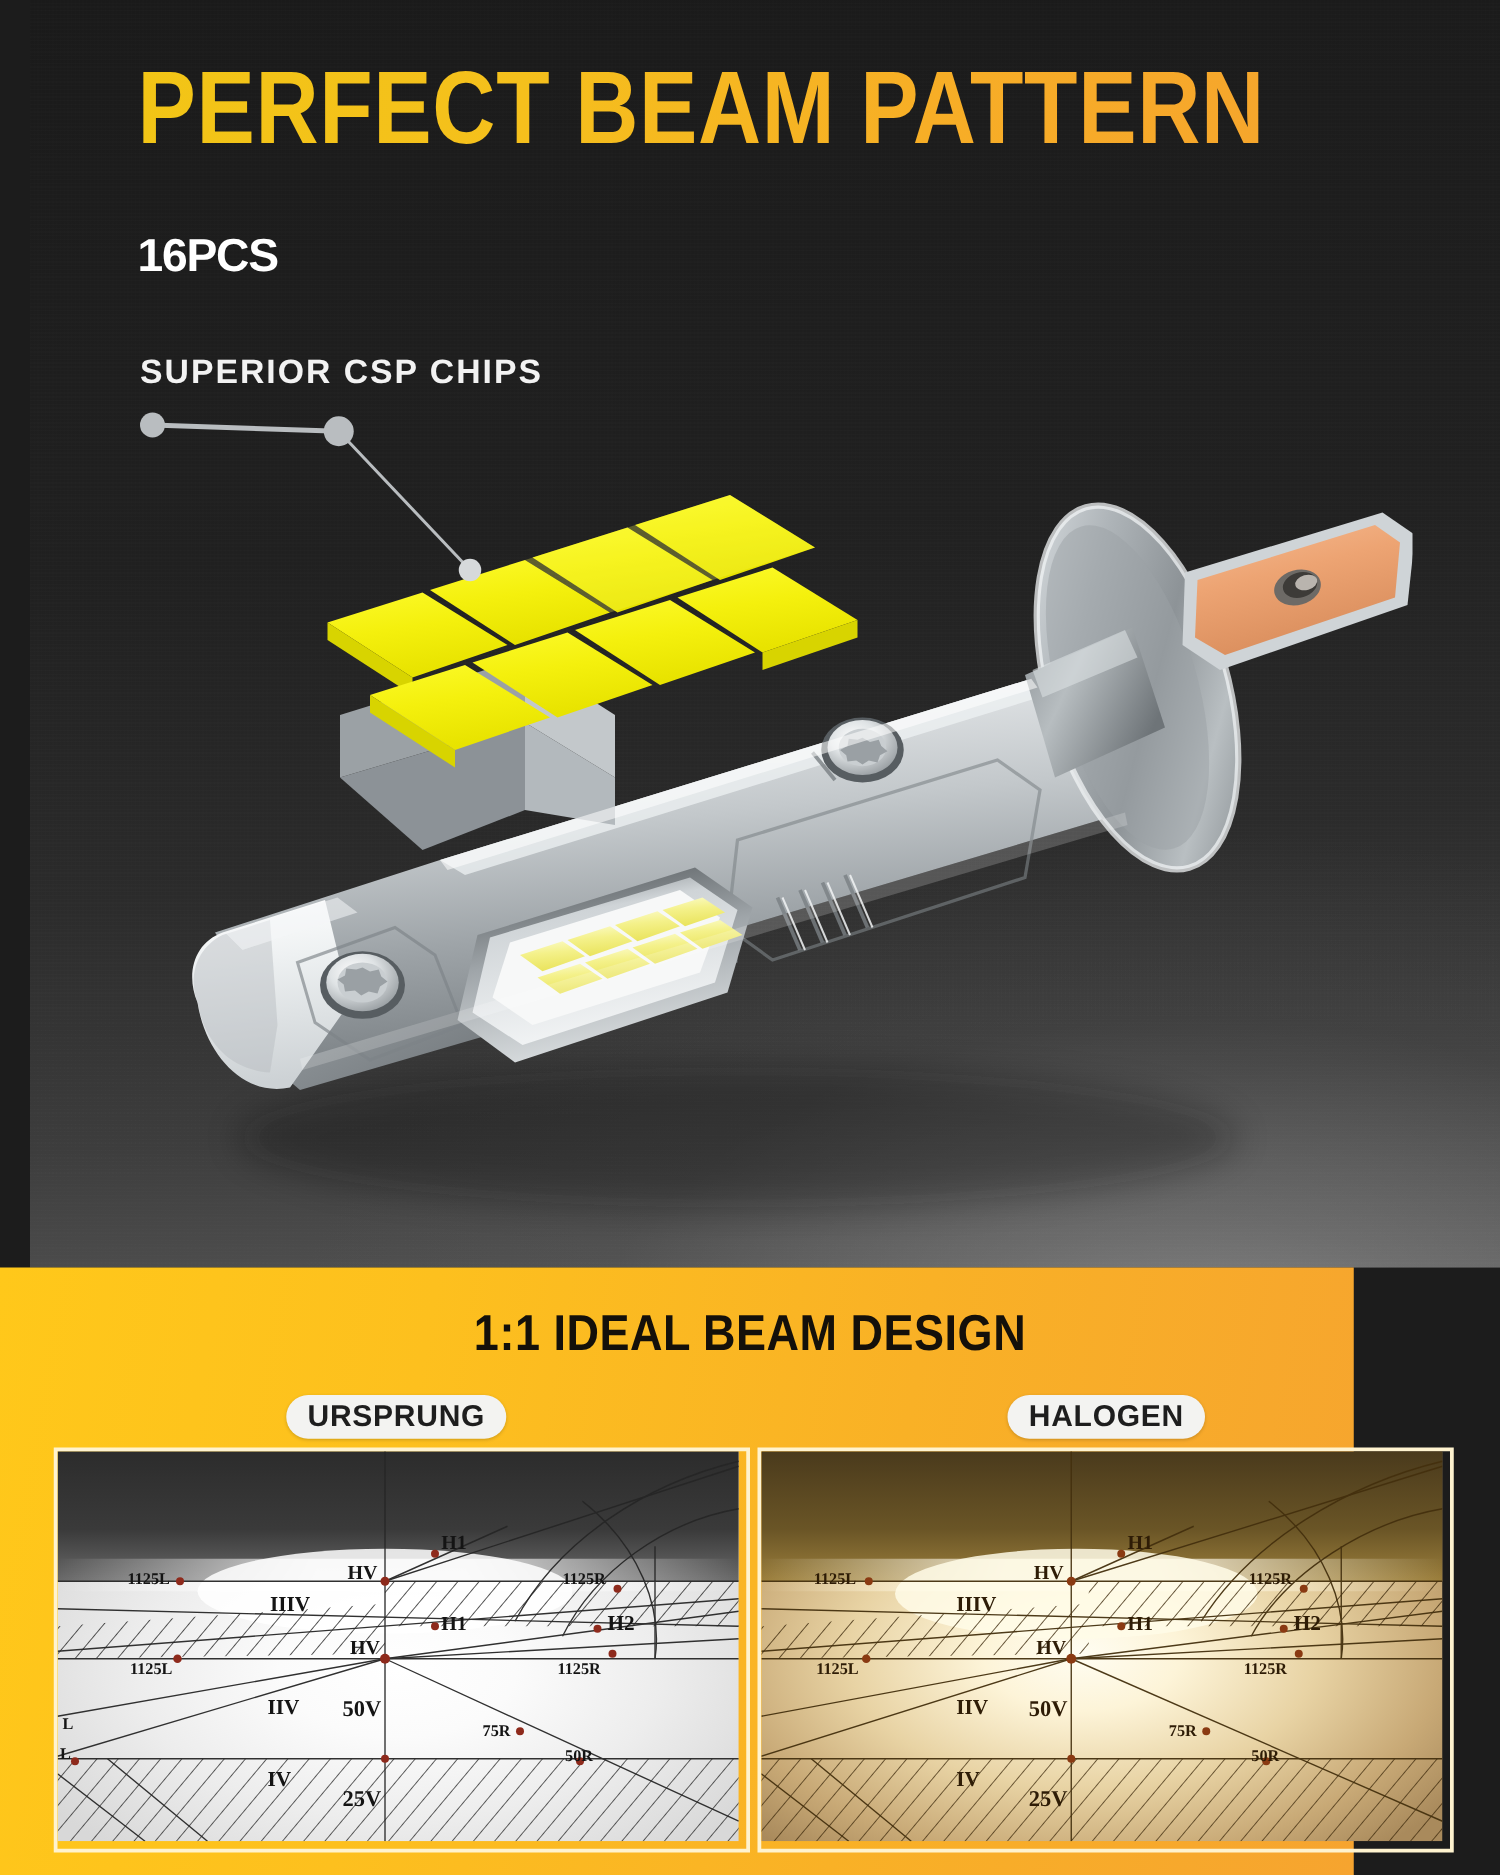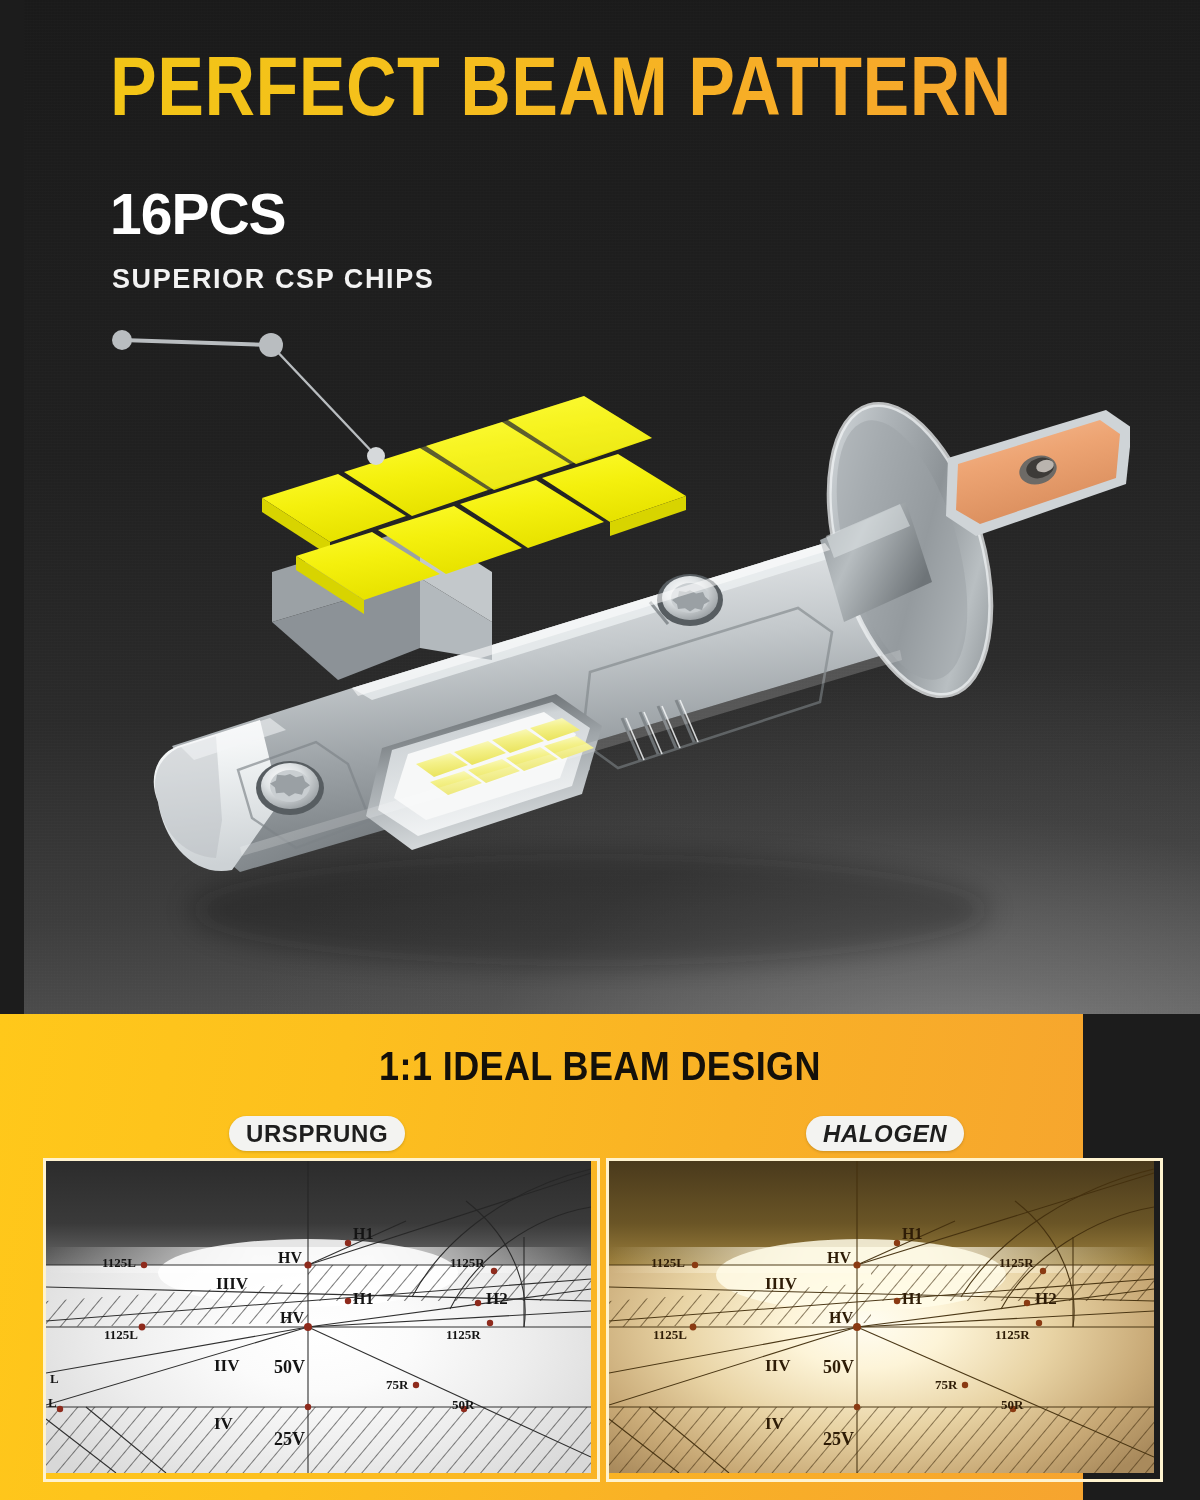--- a/index.html
+++ b/index.html
@@ -56,29 +56,29 @@
     transform-origin: left top;
     background: linear-gradient(95deg, #F2C516 0%, #F5C01C 34%, #F7AE26 70%, #F6A62C 100%);
     -webkit-background-clip: text;
     background-clip: text;
     color: transparent;
     -webkit-text-fill-color: transparent;
   }
   #count-label {
     position: absolute;
     left: 86px; top: 186px;
-    font-size: 57px;
+    font-size: 37px;
     font-weight: 700;
     color: #ffffff;
     letter-spacing: -1px;
     line-height: 1;
   }
   #subtitle {
     position: absolute;
-    left: 88px; top: 266px;
+    left: 88px; top: 284px;
     font-size: 27px;
     font-weight: 700;
     color: #f2f2f2;
     letter-spacing: 1.6px;
     line-height: 1;
   }
 
   
   #callout { position: absolute; left: 0; top: 0; width: 1200px; height: 1014px; pointer-events: none; }
 
@@ -115,21 +115,21 @@
     font-size: 24px;
     font-weight: 700;
     letter-spacing: 0.6px;
     display: flex;
     align-items: center;
     justify-content: center;
     box-shadow: 0 1px 3px rgba(0,0,0,.18);
     white-space: nowrap;
   }
   #pill-left  { left: 229px; }
-  #pill-right { left: 806px; font-style: italic; }
+  #pill-right { left: 806px; }
 
   .beam-panel {
     position: absolute;
     top: 144px;
     width: 551px;
     height: 318px;
     overflow: hidden;
   }
   #panel-left  { left: 43px;  border: 3px solid #fff3cf; }
   #panel-right { left: 606px; border: 3px solid #fff3cf; }

